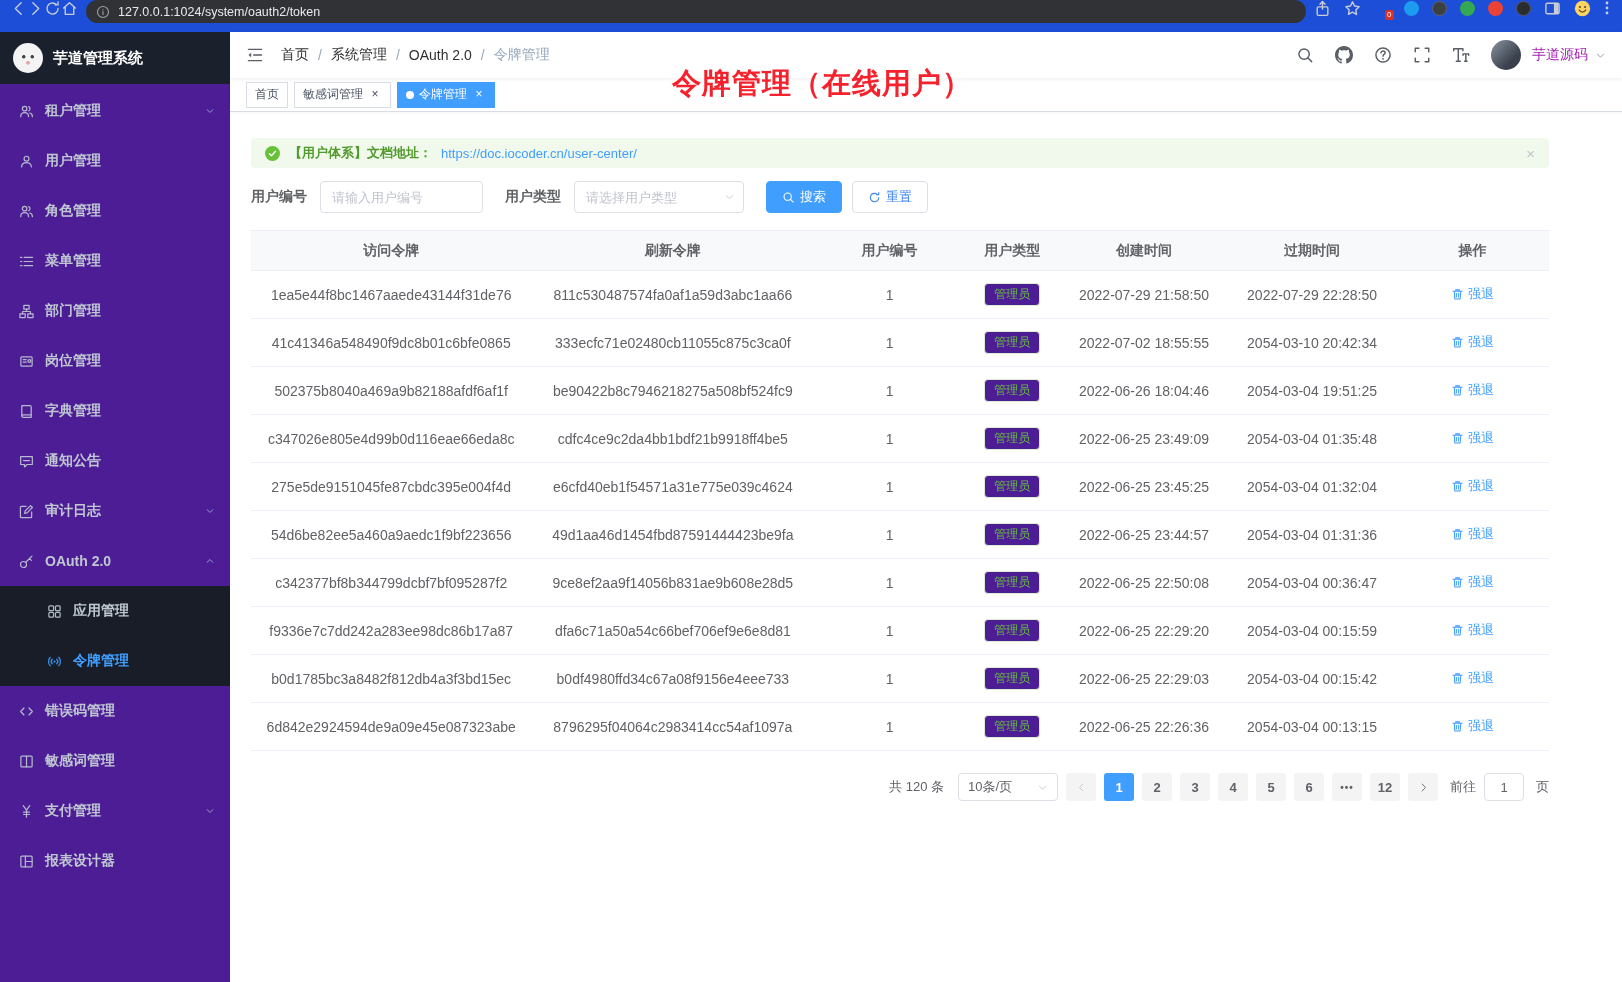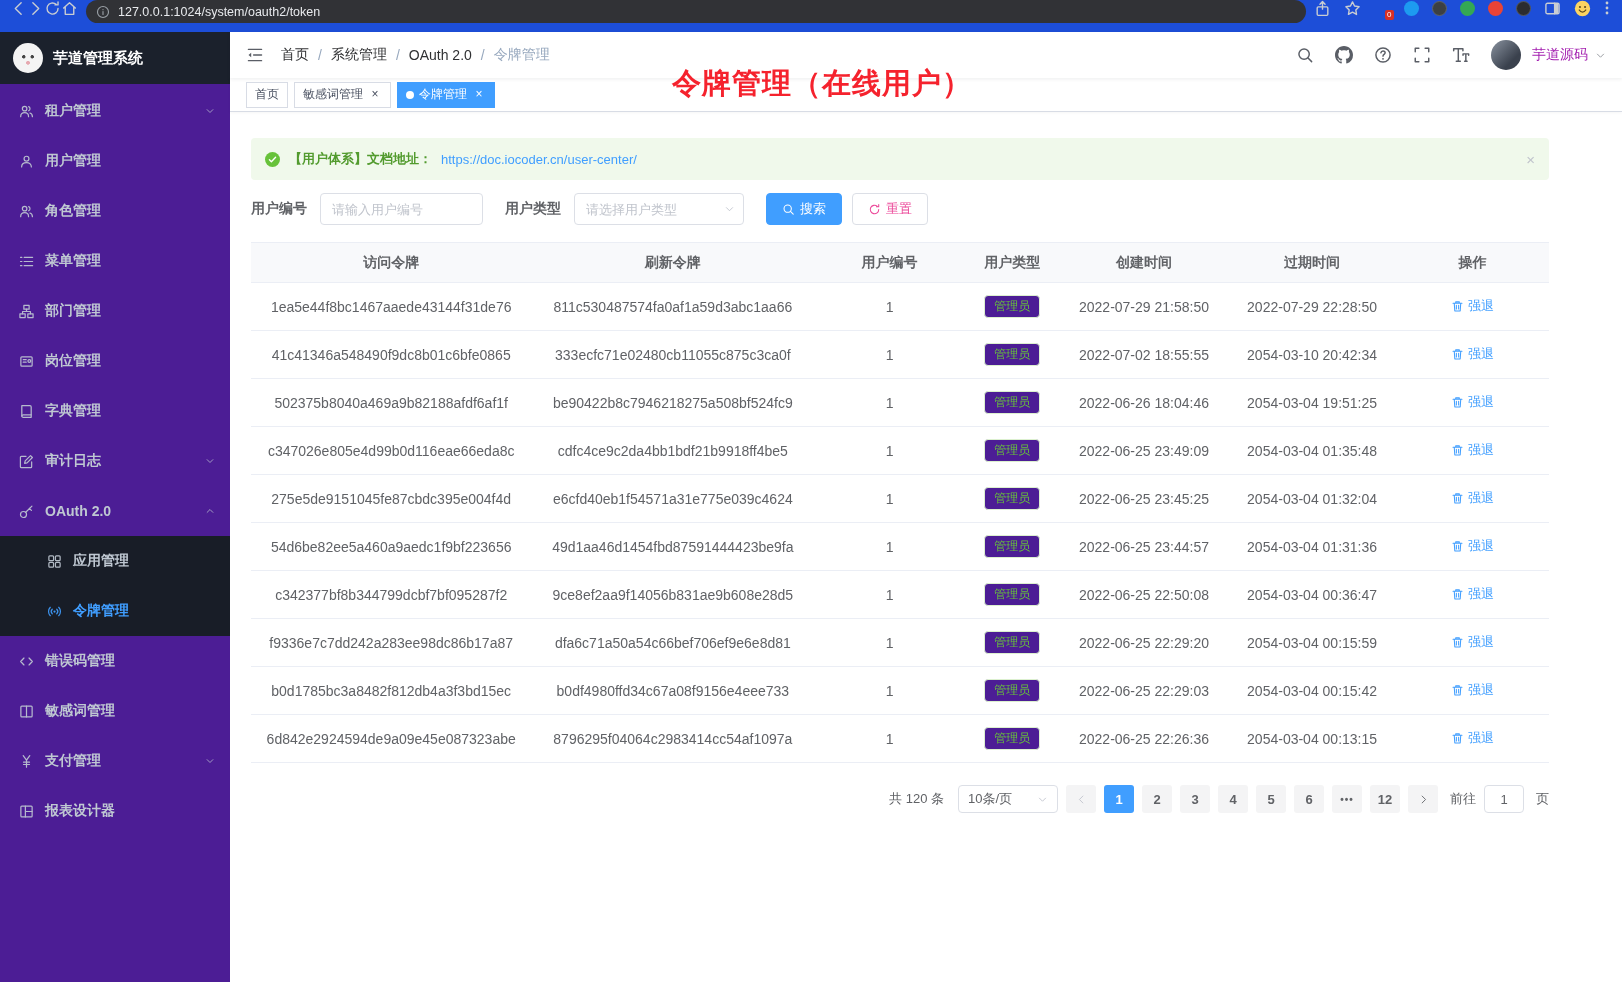--- a/index.html
+++ b/index.html
@@ -55,38 +55,38 @@
   
   .tags { height:34px; flex:0 0 auto; display:flex; align-items:center; gap:6px; padding:0 16px; background:#fff; border-bottom:1px solid #d8dce5; box-shadow:0 1px 3px rgba(0,0,0,.04); }
   .tag { height:26px; display:inline-flex; align-items:center; gap:5px; padding:0 8px; border:1px solid #d8dce5; background:#fff; color:#495060; font-size:12px; cursor:pointer; white-space:nowrap; }
   .tag .tag-dot { width:8px; height:8px; border-radius:50%; background:#fff; }
   .tag.active { background:#409eff; border-color:#409eff; color:#fff; }
   .tag-close { width:14px; height:14px; line-height:13px; text-align:center; border-radius:50%; font-size:12px; }
 
   
   .content { flex:1; padding:26px 73px 0 21px; position:relative; overflow:hidden; }
 
-  .alert { height:42px; background:#f0f9eb; border-radius:4px; display:flex; align-items:center; gap:9px; padding:0 14px; font-size:13px; }
+  .alert { height:30px; background:#f0f9eb; border-radius:4px; display:flex; align-items:center; gap:9px; padding:0 14px; font-size:13px; }
   .alert-check { width:15px; height:15px; border-radius:50%; background:#67c23a; color:#fff; flex:0 0 auto; display:flex; align-items:center; justify-content:center; }
   .alert-check svg { width:9px; height:9px; }
   .alert-label { color:#529b2e; font-weight:bold; }
   .alert-link { color:#409eff; cursor:pointer; text-decoration:none; }
   .alert-close { margin-left:auto; color:#c0c4cc; font-size:15px; cursor:pointer; }
 
   .filter { display:flex; align-items:center; margin-top:13px; }
   .f-item { display:flex; align-items:center; gap:13px; margin-right:22px; }
   .f-label { font-size:14px; font-weight:bold; color:#606266; white-space:nowrap; }
   .f-input { width:163px; height:32px; border:1px solid #dcdfe6; border-radius:4px; padding:0 11px; font-size:13px; color:#606266; outline:none; background:#fff; }
   .f-input::placeholder { color:#c0c4cc; }
   .f-select { position:relative; width:170px; }
   .f-select .f-input { width:100%; padding-right:26px; cursor:pointer; }
   .sel-caret { position:absolute; right:9px; top:50%; transform:translateY(-50%); width:11px; height:11px; color:#c0c4cc; pointer-events:none; }
   .btn { height:32px; display:inline-flex; align-items:center; gap:5px; padding:0 15px; border-radius:4px; font-size:13px; cursor:pointer; font-family:inherit; }
   .btn.primary { background:#409eff; border:1px solid #409eff; color:#fff; margin-right:10px; }
-  .btn.plain { background:#fff; border:1px solid #dcdfe6; color:#ec4899; }
+  .btn.plain { background:#fff; border:1px solid #dcdfe6; color:#3b82f6; }
   .btn-ic { width:13px; height:13px; }
 
   
   table.grid { width:100%; border-collapse:collapse; margin-top:17px; table-layout:fixed; }
   .grid th { height:40px; background:#f8f9fb; border-top:1px solid #ebeef5; border-bottom:1px solid #ebeef5; font-size:14px; font-weight:bold; color:#606266; text-align:center; }
   .grid td { height:48px; border-bottom:1px solid #ebeef5; font-size:14px; color:#606266; text-align:center; white-space:nowrap; overflow:hidden; }
   .tag-admin { display:inline-block; background:#4c1d95; border:1px solid #dcf0cf; color:#67c23a; font-size:12px; padding:3px 9px; border-radius:4px; line-height:1.2; }
   .act { display:inline-flex; align-items:center; gap:4px; color:#409eff; font-size:13px; cursor:pointer; text-decoration:none; }
   .act-ic { width:13px; height:13px; }
 
@@ -263,20 +263,29 @@
       <div class="menu-item">
         <span class="mi-ic">
             <svg class="st" viewBox="0 0 16 16">
               <path d="M3 1.8h8.7c.7 0 1.3.6 1.3 1.3v11.1H4.3A1.3 1.3 0 0 1 3 12.9V1.8z"></path>
               <path d="M3 12.9c0-.7.6-1.3 1.3-1.3H13"></path>
             </svg>
           </span>
         <span class="mi-label">字典管理</span>
       </div>
 
+      <div class="menu-item">
+        <span class="mi-ic">
+            <svg class="st" viewBox="0 0 16 16">
+              <path d="M1.8 2.8h12.4v8.4H8.6l-2.8 2.6v-2.6H1.8z"></path>
+              <path d="M4.8 7h6.4"></path>
+            </svg>
+          </span>
+        <span class="mi-label">通知公告</span>
+      </div>
 
       <div class="menu-item">
         <span class="mi-ic">
             <svg class="st" viewBox="0 0 16 16">
               <path d="M13.5 8.5v5a1 1 0 0 1-1 1h-10a1 1 0 0 1-1-1v-10a1 1 0 0 1 1-1h5"></path>
               <path d="M12.3 1.7l2 2L8.6 9.4l-2.6.6.6-2.6z"></path>
             </svg>
           </span>
         <span class="mi-label">审计日志</span>
         <span class="mi-arrow">

